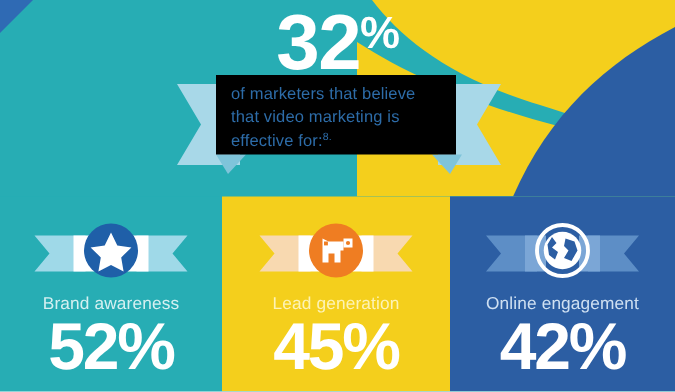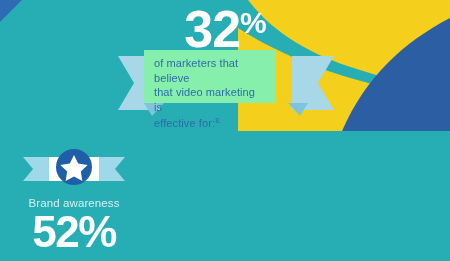--- a/index.html
+++ b/index.html
@@ -30,22 +30,22 @@
     line-height:58px;
     z-index:6;
     pointer-events:none;
   }
   .headline .pct{font-size:30px;vertical-align:14px;letter-spacing:-1px;}
 
   
   .ribbon{position:absolute;left:118px;top:50px;width:216px;height:68px;z-index:7;}
   .ribbon-svg{position:absolute;left:0;top:0;}
   .ribbon-box{
-    position:absolute;left:26px;top:0px;width:132px;height:53px;
-    background:#86efac;
+    position:absolute;left:26px;top:0px;width:160px;height:53px;
+    background:#000000;
     z-index:3;
     box-sizing:border-box;
     padding:6px 10px 0 10px;
   }
   .ribbon-text{
     color:#2d6ca8;
     font-size:11px;
     line-height:14.5px;
     letter-spacing:0.1px;
     white-space:pre-line;
@@ -128,16 +128,50 @@
           <rect x="40" y="16" width="14" height="24" fill="#ffffff"></rect>
           <rect x="76" y="16" width="14" height="24" fill="#ffffff"></rect>
           <circle cx="65" cy="26" r="18" fill="#1f5fa8"></circle>
           <path d="M65 14 L69.2 22.6 L78.6 24 L71.8 30.6 L73.4 40 L65 35.6 L56.6 40 L58.2 30.6 L51.4 24 L60.8 22.6 Z" fill="#ffffff"></path>
         </svg>
       </div>
       <div class="col-label">Brand awareness</div>
       <div class="col-value">52%</div>
     </div>
 
+    <div class="col col-2">
+      <div class="badge">
+        <svg class="badge-svg" width="130" height="52" viewBox="0 0 130 52">
+          <path d="M14 16 L48 16 L48 40 L14 40 L24 28 Z" fill="#f8d9b0"></path>
+          <path d="M116 16 L82 16 L82 40 L116 40 L106 28 Z" fill="#f8d9b0"></path>
+          <rect x="40" y="16" width="14" height="24" fill="#ffffff"></rect>
+          <rect x="76" y="16" width="14" height="24" fill="#ffffff"></rect>
+          <circle cx="65" cy="26" r="18" fill="#ef7d22"></circle>
 
+          <path d="M56 22 L56 18 L60 20 L70 20 L70 26 L68 26 L68 34 L64 34 L64 28 L60 28 L60 34 L56 34 Z" fill="#ffffff"></path>
+          <rect x="57" y="20" width="2.6" height="2.6" fill="#ef7d22"></rect>
+          <path d="M70 18 L76 18 L76 24 L70 24 Z" fill="#ffffff"></path>
+          <circle cx="73" cy="21" r="1.4" fill="#ef7d22"></circle>
+        </svg>
+      </div>
+      <div class="col-label">Lead generation</div>
+      <div class="col-value">45%</div>
+    </div>
+
+    <div class="col col-3">
+      <div class="badge">
+        <svg class="badge-svg" width="130" height="52" viewBox="0 0 130 52">
+          <path d="M14 16 L48 16 L48 40 L14 40 L24 28 Z" fill="#5d8ec6"></path>
+          <path d="M116 16 L82 16 L82 40 L116 40 L106 28 Z" fill="#5d8ec6"></path>
+          <rect x="40" y="16" width="14" height="24" fill="#7ba6d6"></rect>
+          <rect x="76" y="16" width="14" height="24" fill="#7ba6d6"></rect>
+          <circle cx="65" cy="26" r="17" fill="none" stroke="#ffffff" stroke-width="2.6"></circle>
+          <circle cx="65" cy="26" r="12.5" fill="#ffffff"></circle>
+          <path d="M58 17 L61 21 L58 24 L62 27 L60 32 L56 29 L55 22 Z" fill="#2c5ea3"></path>
+          <path d="M67 18 L73 20 L75 26 L71 33 L66 31 L69 26 L66 23 Z" fill="#2c5ea3"></path>
+        </svg>
+      </div>
+      <div class="col-label">Online engagement</div>
+      <div class="col-value">42%</div>
+    </div>
 
   </div>
 </div>
 
 </body></html>

